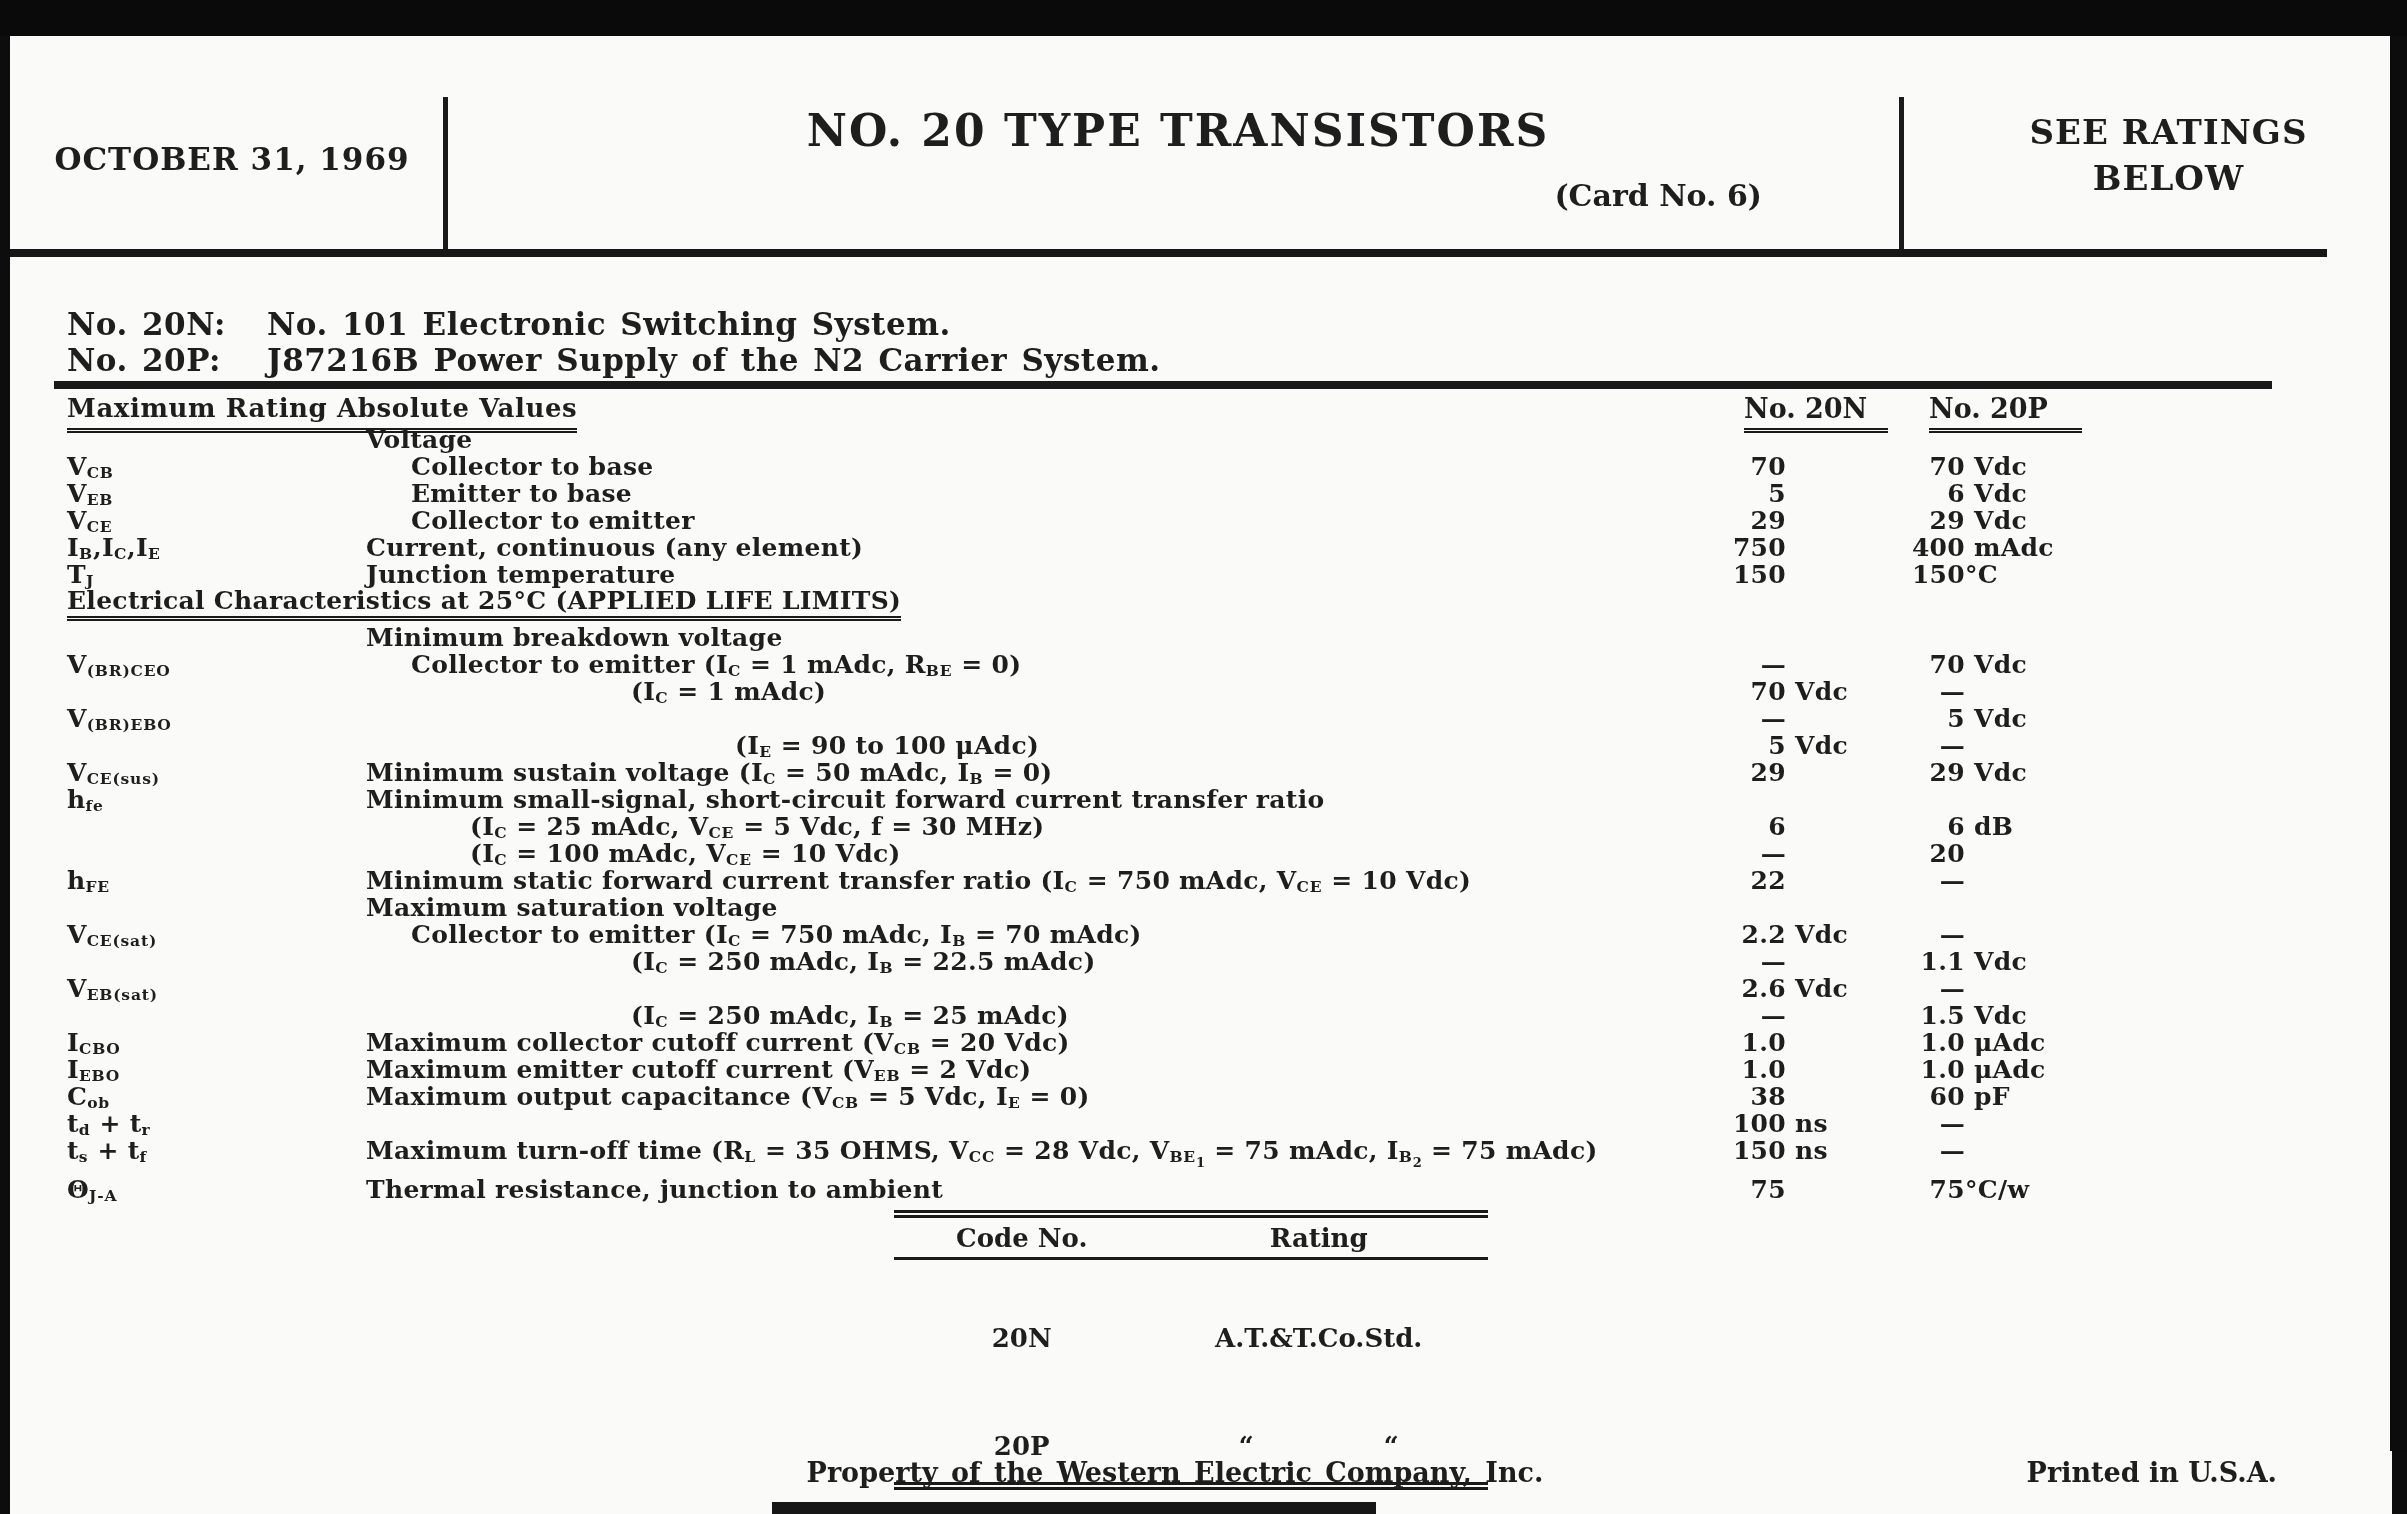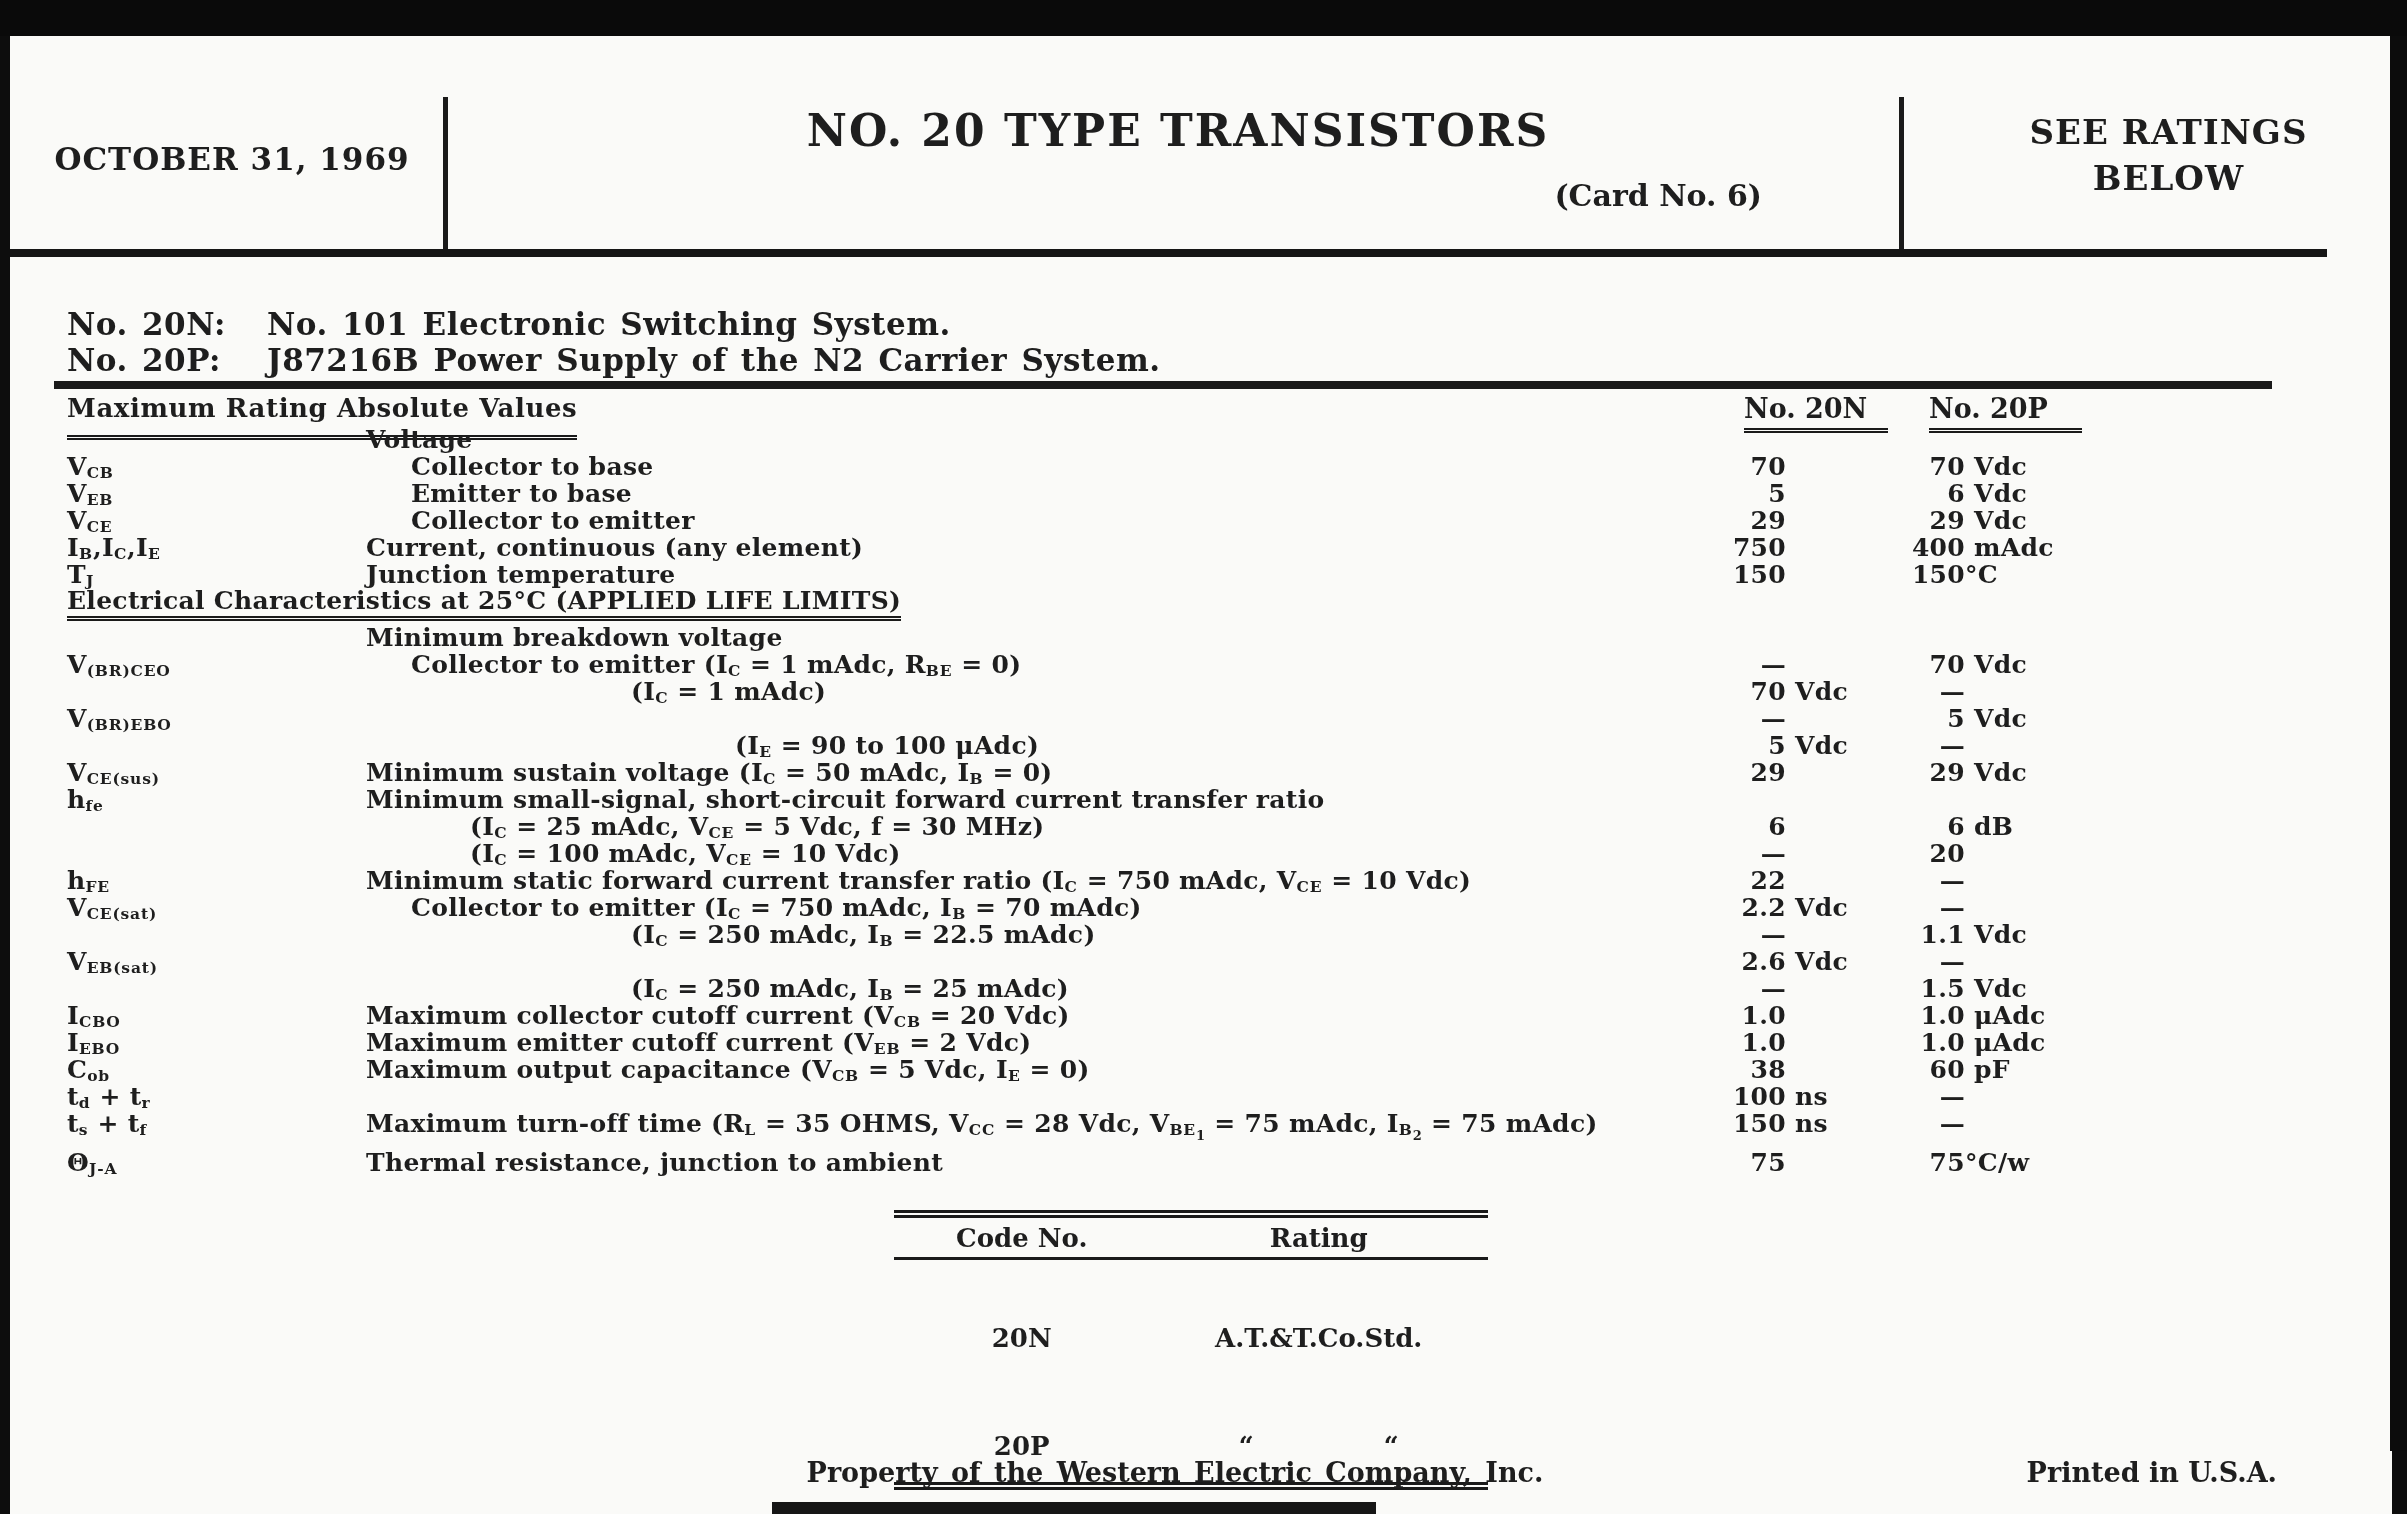--- a/index.html
+++ b/index.html
@@ -24,21 +24,21 @@
   .ratings-note{position:absolute;left:2020px;top:109px;width:297px;text-align:center;font-size:34px;line-height:46px;letter-spacing:1px;}
 
   
   .intro{position:absolute;left:67px;font-size:31px;letter-spacing:0.5px;word-spacing:3px;white-space:nowrap;}
   .intro .lbl{display:inline-block;width:200px;}
   .intro.l1{top:306px;}
   .intro.l2{top:342px;}
   .main-rule{position:absolute;left:54px;top:381px;width:2218px;height:8px;background:#1a1a1a;}
 
   
-  .rt-head-left{position:absolute;left:67px;top:393px;font-size:26px;letter-spacing:0.6px;border-bottom:5px double #1a1a1a;padding-bottom:12px;}
+  .rt-head-left{position:absolute;left:67px;top:393px;font-size:26px;letter-spacing:0.6px;border-bottom:5px double #1a1a1a;padding-bottom:5px;}
   .colhead{position:absolute;top:393px;font-size:27px;border-bottom:5px double #1a1a1a;padding-bottom:4px;text-align:left;}
   .colhead.n{left:1744px;width:144px;}
   .colhead.p{left:1929px;width:153px;}
 
   
   .rows{position:absolute;left:54px;top:426px;width:2297px;}
   .row{position:relative;height:27px;line-height:27px;font-size:25px;letter-spacing:0.3px;white-space:nowrap;}
   .row.sec{height:36px;}
   .sym{position:absolute;left:13px;top:0;}
   .desc{position:absolute;left:312px;top:0;}
@@ -255,20 +255,23 @@
       <span class="val vn">
         <span class="num">22</span>
         <span class="unit"></span>
       </span>
       <span class="val vp">
         <span class="num">—</span>
         <span class="unit"></span>
       </span>
     </div>
     <div class="row">
+      <span class="desc la">Maximum saturation voltage</span>
+    </div>
+    <div class="row">
       <span class="sym">V<sub class="s1">CE(sat)</sub></span>
       <span class="desc lb">Collector to emitter (I<sub class="s1">C</sub> = 750 mAdc, I<sub class="s1">B</sub> = 70 mAdc)</span>
       <span class="val vn">
         <span class="num">2.2</span>
         <span class="unit"> Vdc</span>
       </span>
       <span class="val vp">
         <span class="num">—</span>
         <span class="unit"></span>
       </span>

